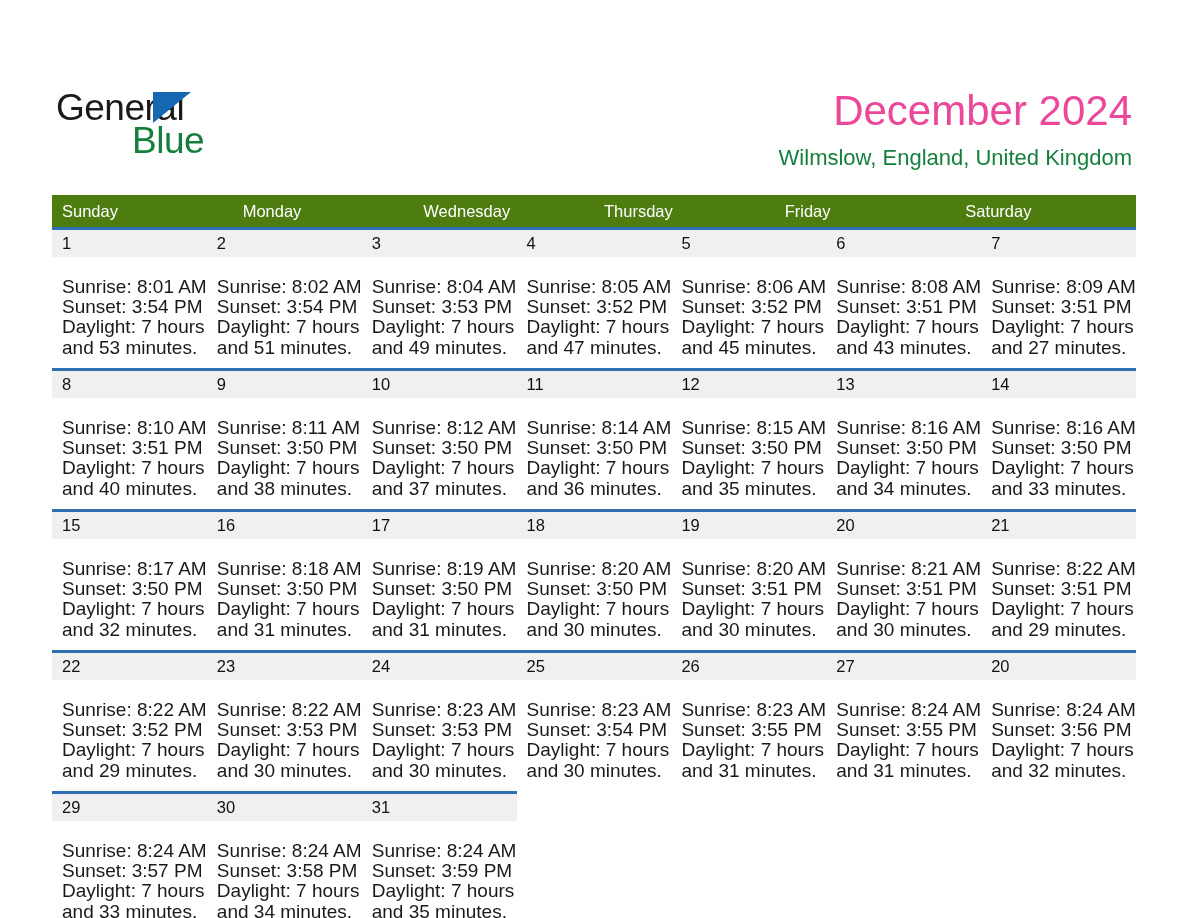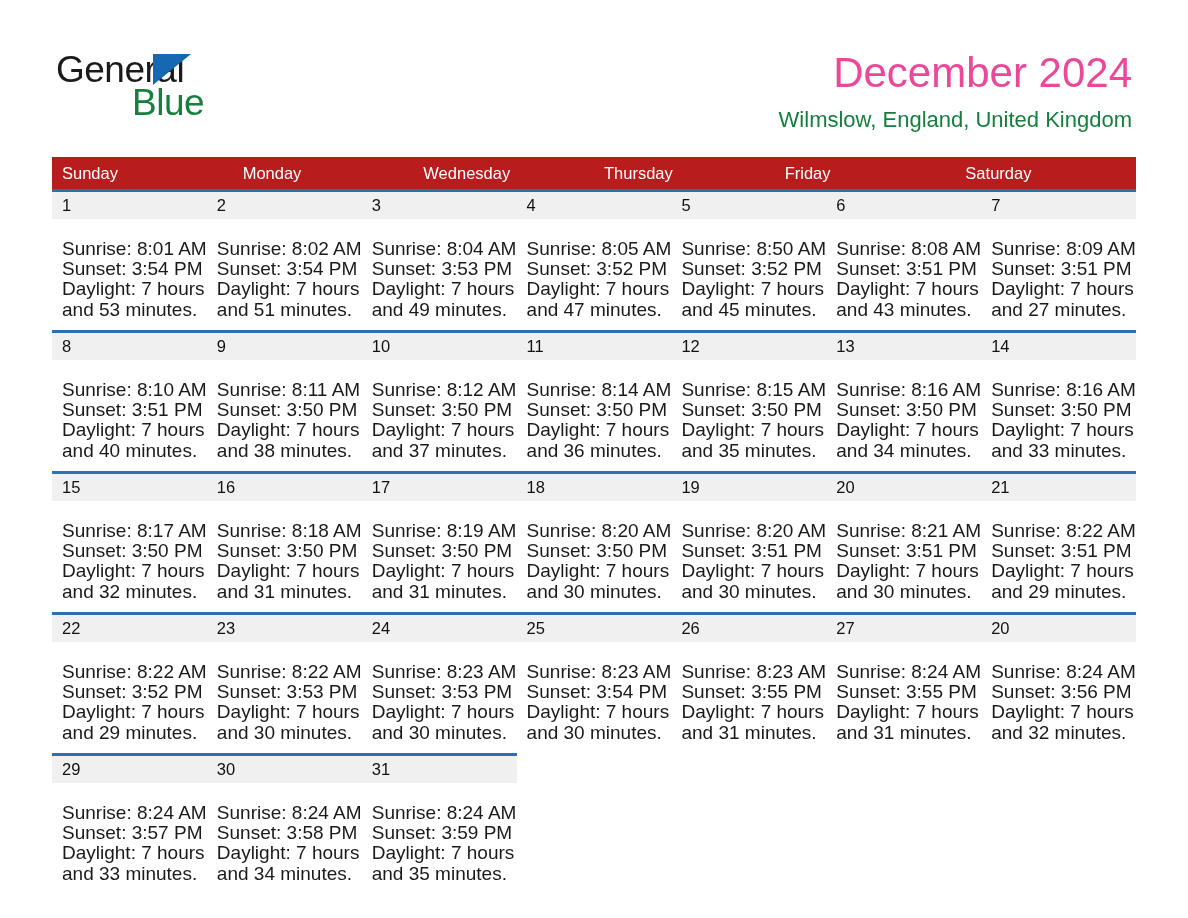--- a/index.html
+++ b/index.html
@@ -21,20 +21,21 @@
     height: 918px;
     box-sizing: border-box;
   }
 
   
   .header {
     position: relative;
     height: 108px;
     padding: 4px 52px;
     box-sizing: border-box;
+    margin-top: 38px;
   }
   .logo {
     position: absolute;
     left: 56px;
     top: 50px;
     width: 240px;
     height: 76px;
   }
   .logo-line1 {
     position: relative;
@@ -87,21 +88,21 @@
 
   
   .calendar {
     position: absolute;
     left: 52px;
     top: 157px;
     width: 1084px;
   }
   .weekday-row {
     display: flex;
-    background: #b91c1c;
+    background: #4d7c0f;
     height: 32px;
   }
   .weekday {
     flex: 1 1 0;
     color: #ffffff;
     font-size: 16.5px;
     line-height: 32px;
     padding-left: 10px;
     box-sizing: border-box;
     white-space: nowrap;
@@ -241,21 +242,21 @@
                 <div>Sunset: 3:52 PM</div>
                 <div>Daylight: 7 hours</div>
                 <div>and 47 minutes.</div>
               </div>
             </div>
             <div class="day">
               <div class="daynum-band">
                 <div class="daynum">5</div>
               </div>
               <div class="day-info">
-                <div>Sunrise: 8:50 AM</div>
+                <div>Sunrise: 8:06 AM</div>
                 <div>Sunset: 3:52 PM</div>
                 <div>Daylight: 7 hours</div>
                 <div>and 45 minutes.</div>
               </div>
             </div>
             <div class="day">
               <div class="daynum-band">
                 <div class="daynum">6</div>
               </div>
               <div class="day-info">

